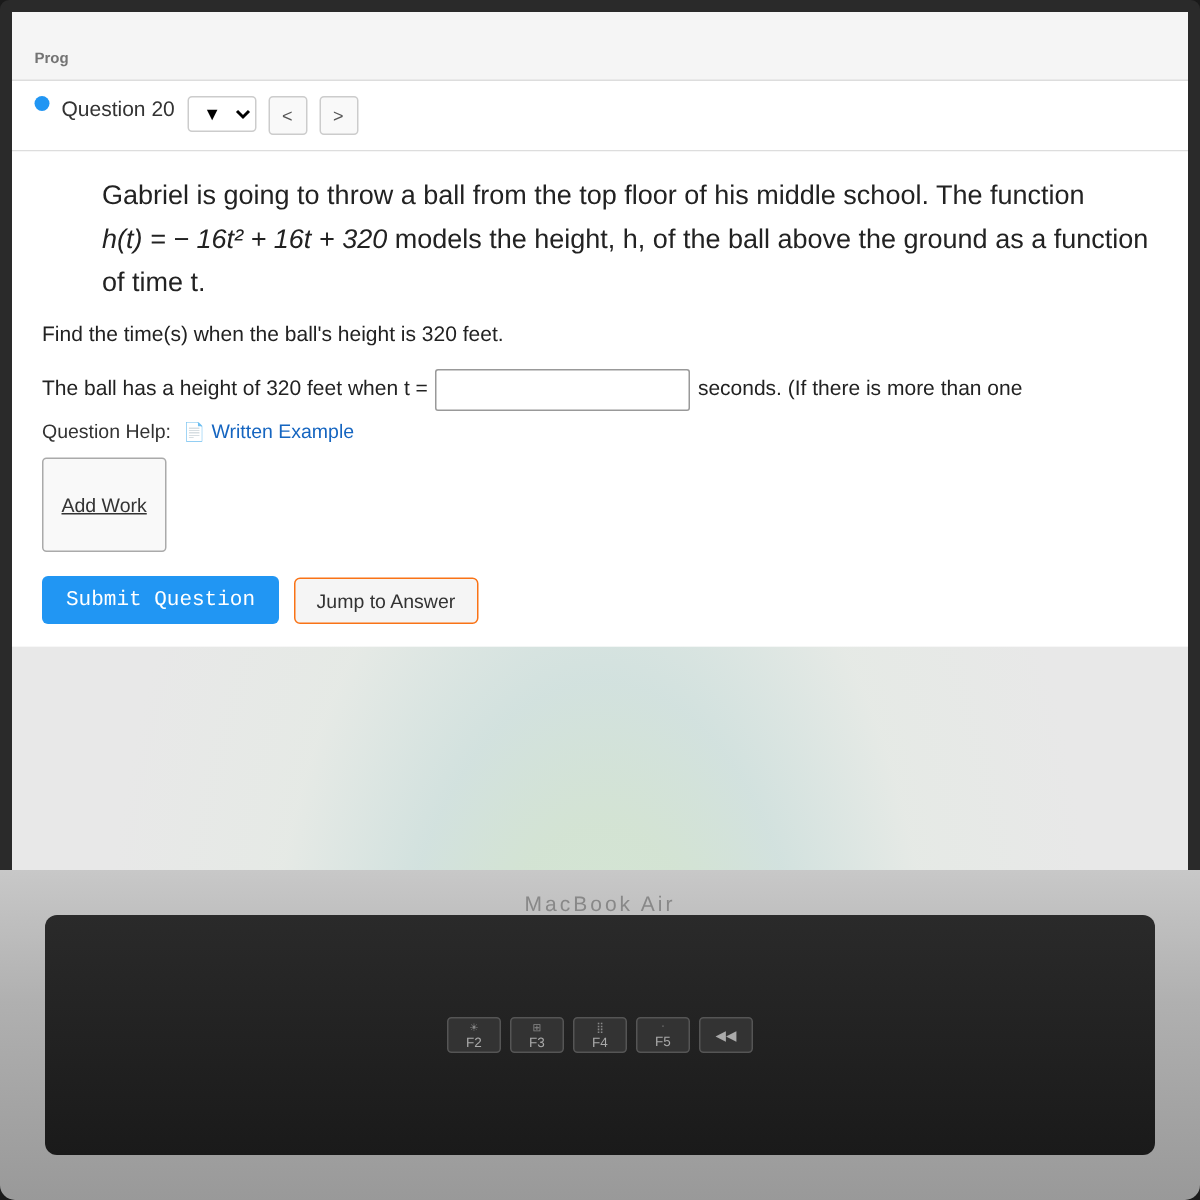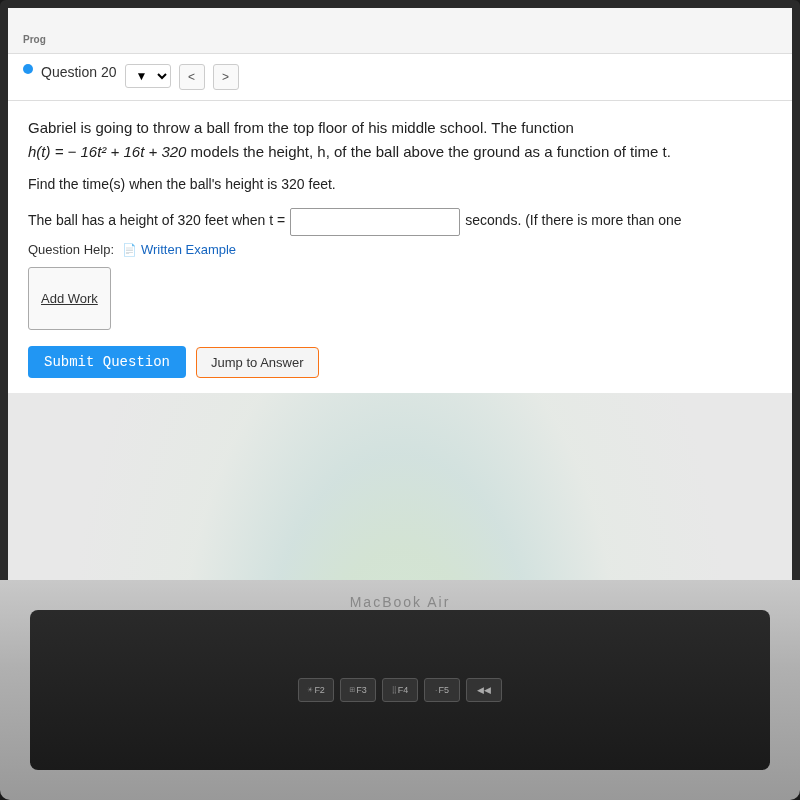--- a/index.html
+++ b/index.html
@@ -64,21 +64,21 @@
       border: 1px solid #555;
       border-radius: 3px;
       color: #aaa;
       font-size: 9px;
       padding: 3px 5px;
       min-width: 36px;
       height: 24px;
       display: flex;
       align-items: center;
       justify-content: center;
-      flex-direction: row;
+      flex-direction: column;
       gap: 1px;
     }
 
     .key .key-icon {
       font-size: 7px;
       color: #888;
     }
 
     
     .screen-bezel {
@@ -197,24 +197,25 @@
       font-size: 12px;
       color: #555;
     }
 
     .question-body {
       padding: 15px 20px;
       background: #fff;
     }
 
     .question-text {
-      font-size: 15px;
+      font-size: 18px;
       color: #222;
       line-height: 1.6;
       margin-bottom: 12px;
+      margin-left: 40px;
     }
 
     .math-formula {
       font-style: italic;
     }
 
     .find-text {
       font-size: 14px;
       color: #222;
       margin-bottom: 16px;

